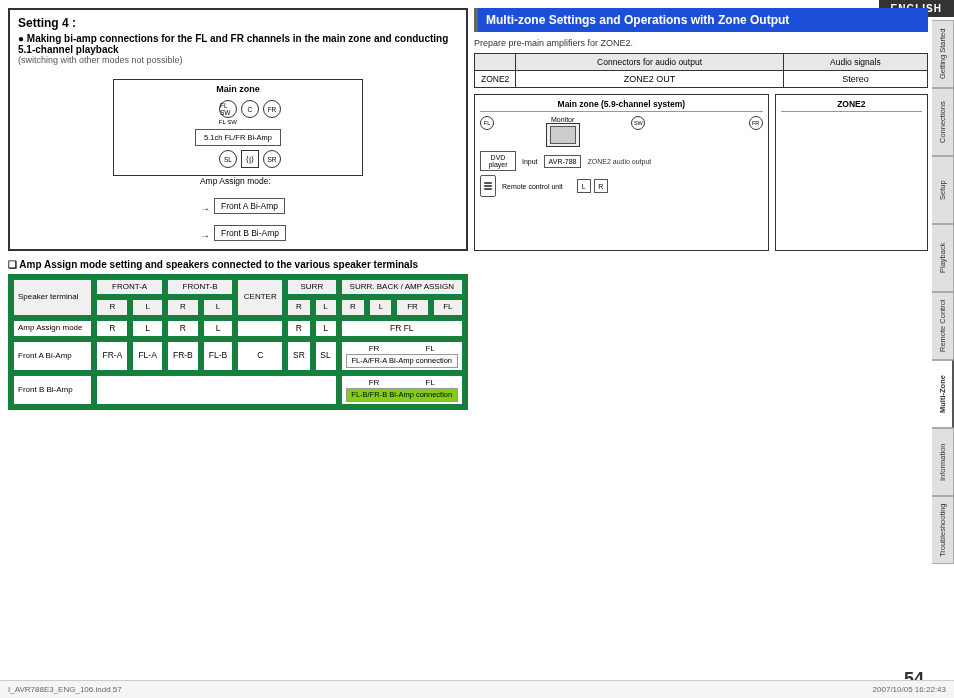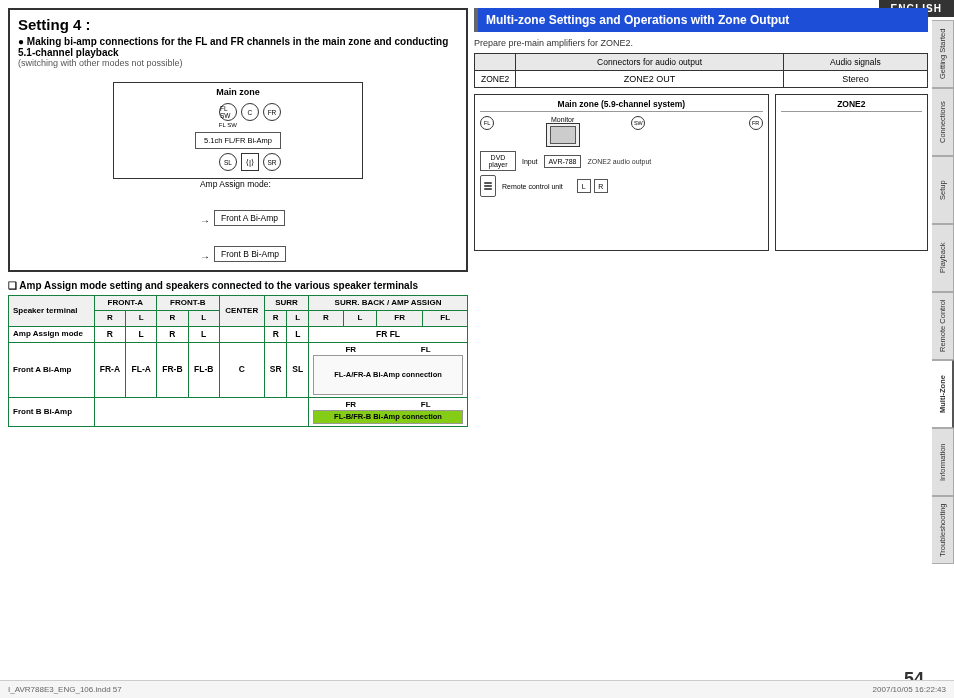--- a/index.html
+++ b/index.html
@@ -93,21 +93,21 @@
       width: 460px;
       bottom: 18px;
     }
 
     .setting-box {
       border: 2px solid #333;
       padding: 6px 8px;
       margin-bottom: 8px;
     }
     .setting-title {
-      font-size: 15px;
+      font-size: 12px;
       font-weight: bold;
       margin-bottom: 3px;
     }
     .setting-subtitle {
       font-size: 10px;
       font-weight: bold;
     }
     .setting-note {
       font-size: 9px;
       color: #555;
@@ -150,26 +150,25 @@
     }
 
     
     .speaker-table {
       border-collapse: collapse;
       width: 100%;
       font-size: 8.5px;
       margin-top: 4px;
     }
     .speaker-table td, .speaker-table th {
-      border: 1px solid #15803d;
+      border: 6px solid #15803d;
       padding: 2px 4px;
       text-align: center;
       vertical-align: middle;
       line-height: 1.3;
-      font-weight: bold;
     }
     .speaker-table .header-row td {
       font-size: 8px;
       background: #f0f0f0;
     }
     .speaker-table .col-label {
       font-size: 8px;
       text-align: left;
       padding-left: 4px;
     }
@@ -340,21 +339,21 @@
               </div>
               <div style="width:18px; height:18px; border:1.5px solid #333; display:flex; align-items:center; justify-content:center; font-size:8px;">⟨|⟩</div>
               <div style="display:flex; flex-direction:column; align-items:center;">
                 <div class="speaker-circle">SR</div>
               </div>
             </div>
           </div>
         </div>
       </div>
 
-      <div style="margin-left:10px; display:flex; flex-direction:column; gap:18px;">
+      <div style="margin-left:10px; display:flex; flex-direction:column; gap:9px;">
         <div style="font-size:8.5px; margin-bottom:3px;">Amp Assign mode:</div>
         <div style="display:flex; align-items:center; gap:4px;">
           <span style="font-size:10px;">→</span>
           <div class="assign-box">Front A Bi-Amp</div>
         </div>
         <div style="display:flex; align-items:center; gap:4px;">
           <span style="font-size:10px;">→</span>
           <div class="assign-box">Front B Bi-Amp</div>
         </div>
       </div>
@@ -407,21 +406,21 @@
           <td>FR-B</td>
           <td>FL-B</td>
           <td>C</td>
           <td>SR</td>
           <td>SL</td>
           <td colspan="4">
             <div style="font-size:8px; display:flex; justify-content:space-around;">
                 <span>FR</span>
                 <span>FL</span>
               </div>
-            <div style="font-size:7.5px; background:#f9f9f9; border:1px solid #999; padding:14px;">FL-A/FR-A Bi-Amp connection</div>
+            <div style="font-size:7.5px; background:#f9f9f9; border:1px solid #999; padding:1px;">FL-A/FR-A Bi-Amp connection</div>
           </td>
         </tr>
         <tr>
           <td class="col-label">Front B Bi-Amp</td>
           <td colspan="7"></td>
           <td colspan="4">
             <div style="font-size:8px; display:flex; justify-content:space-around;">
                 <span>FR</span>
                 <span>FL</span>
               </div>

